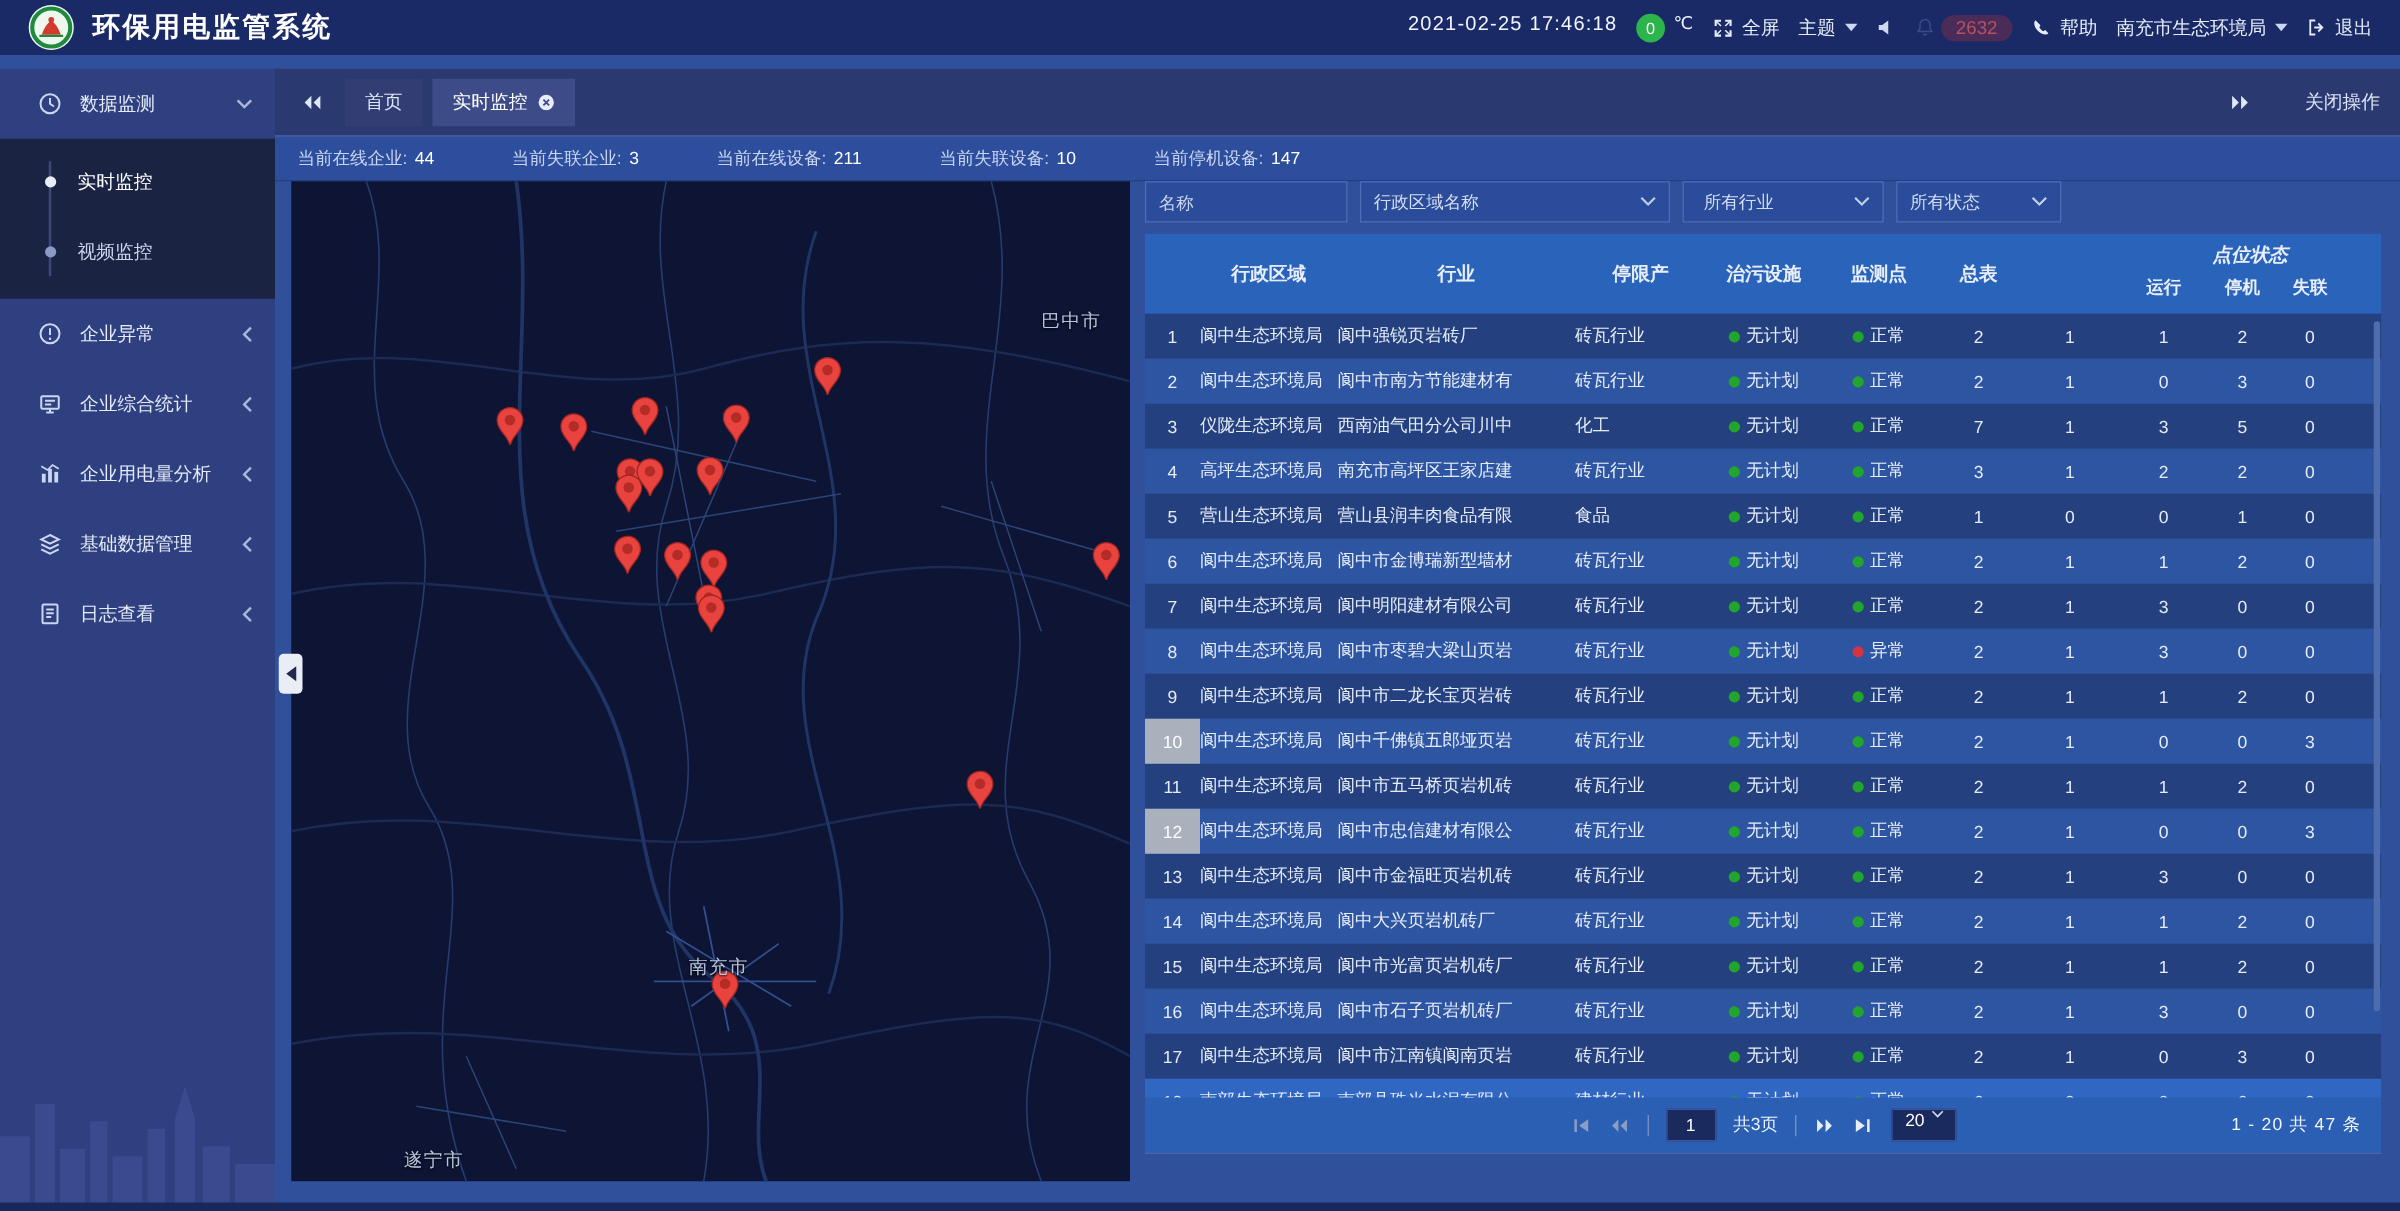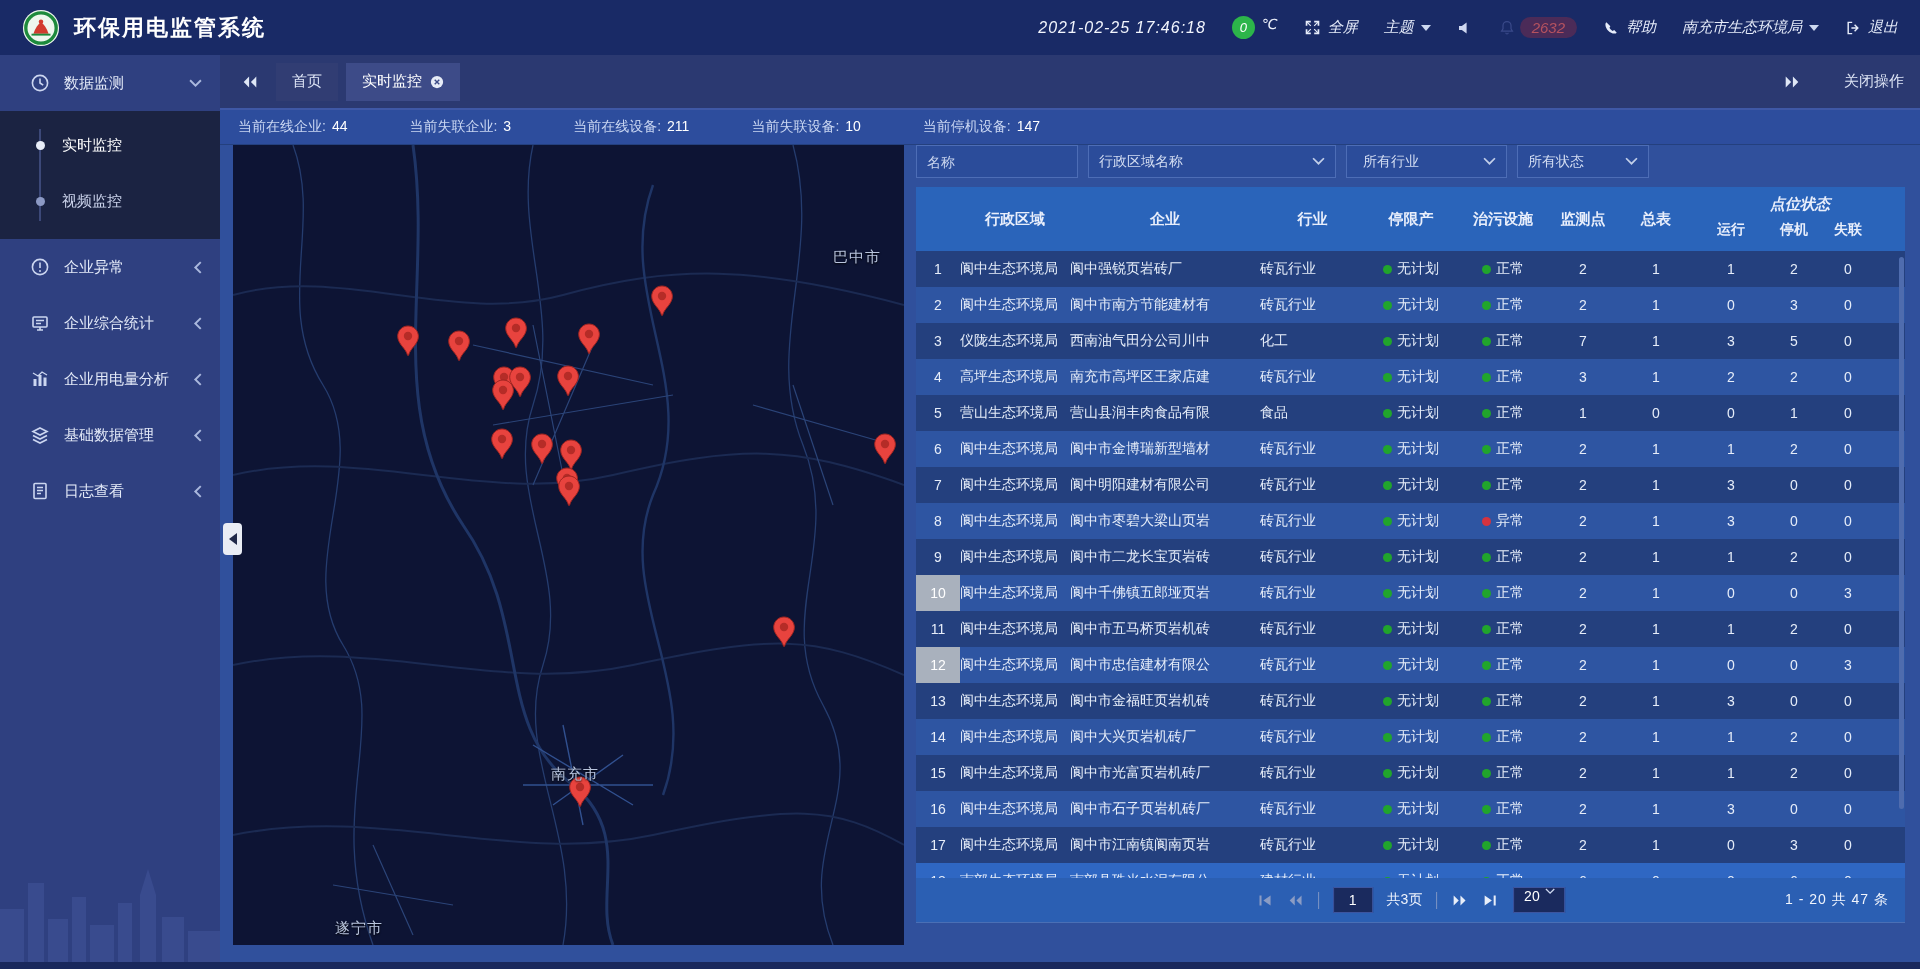--- a/index.html
+++ b/index.html
@@ -1,26 +1,26 @@
 <!DOCTYPE html>
 <html><head>
 <meta charset="utf-8">
 <style>
   * { margin:0; padding:0; box-sizing:border-box; }
   html,body { background:#0b123a; }
   body { font-family:"Liberation Sans","DejaVu Sans",sans-serif; }
   .page { position:relative; width:1920px; height:969px; overflow:hidden; background:#30509c; }
 
   
-  .topbar { position:absolute; left:0; top:0; width:1920px; height:55px; background:#192a66;
+  .topbar { position:absolute; left:0; top:0; width:1920px; height:44px; background:#192a66;
             display:flex; align-items:center; padding:0 22px; z-index:30; }
   .brand { display:flex; align-items:center; gap:14px; }
   .logo { width:38px; height:38px; }
   .app-title { color:#fff; font-size:22px; font-weight:bold; letter-spacing:2px; }
-  .top-right { margin-left:auto; display:flex; align-items:center; gap:26px; color:#e6ecfa; font-size:15px;font-style:italic; }
+  .top-right { margin-left:auto; display:flex; gap:15px; color:#e6ecfa; font-size:15px; }
   .top-item { display:flex; align-items:center; gap:7px; cursor:default; white-space:nowrap; }
   .datetime { font-size:16px; color:#f2f5fd; letter-spacing:1px; }
   .temp-circle { width:23px; height:23px; border-radius:50%; background:#2cb54a; color:#fff;
                  display:flex; align-items:center; justify-content:center; font-size:13px; }
   .temp-unit { color:#eef2fb; font-size:14px; position:relative; top:-4px; }
   .caret-down { width:0; height:0; border-left:5px solid transparent; border-right:5px solid transparent;
                 border-top:6px solid #cdd8f0; display:inline-block; }
   .badge-pill { background:#4b2b58; border-radius:11px; padding:2px 12px; color:#b5525f; font-size:15px; margin-left:-2px; }
   .icon { display:inline-flex; align-items:center; justify-content:center; line-height:0; }
   .icon svg { display:block; }
@@ -451,21 +451,21 @@
           <span class="pin" style="left: 551px; top: 502px;"><svg width="24" height="32" viewBox="0 0 24 32">
               <path d="M12 1C6.2 1 1.7 5.6 1.7 11.3c0 7.7 8.5 12.5 9.8 18.8.1.6 1 .6 1.1 0 1.3-6.3 9.8-11.1 9.8-18.8C22.3 5.6 17.8 1 12 1z" fill="#e8433e" stroke="#9e2521" stroke-width="1"></path>
               <circle cx="12" cy="11" r="4.2" fill="#b52c27"></circle>
             </svg></span>
           <span class="pin" style="left: 347px; top: 662px;"><svg width="24" height="32" viewBox="0 0 24 32">
               <path d="M12 1C6.2 1 1.7 5.6 1.7 11.3c0 7.7 8.5 12.5 9.8 18.8.1.6 1 .6 1.1 0 1.3-6.3 9.8-11.1 9.8-18.8C22.3 5.6 17.8 1 12 1z" fill="#e8433e" stroke="#9e2521" stroke-width="1"></path>
               <circle cx="12" cy="11" r="4.2" fill="#b52c27"></circle>
             </svg></span>
           <span class="map-label" style="left: 624px; top: 112px;">巴中市</span>
           <span class="map-label" style="left: 342px; top: 629px;">南充市</span>
-          <span class="map-label" style="left: 126px; top: 783px;">遂宁市</span>
+          <span class="map-label" style="left: 114px; top: 783px;">遂宁市</span>
         </div>
 
       <div class="panel">
 
         <div class="filters">
           <div class="f-box f-input">
             <input type="text" placeholder="名称" style="">
           </div>
           <div class="f-box f-select f-region">
             <span>行政区域名称</span>
@@ -490,21 +490,20 @@
                   <path d="M1 1l5 5 5-5"></path>
                 </svg>
             </span>
           </div>
         </div>
 
         <div class="table-area">
           <div class="tgrid thead">
             <div class="th"></div>
             <div class="th">行政区域</div>
-            <div class="th">企业</div>
             <div class="th">行业</div>
             <div class="th">停限产</div>
             <div class="th">治污设施</div>
             <div class="th">监测点</div>
             <div class="th">总表</div>
             <div class="group-th">点位状态</div>
             <div class="sub-th" style="grid-column:9">运行</div>
             <div class="sub-th" style="grid-column:10">停机</div>
             <div class="sub-th" style="grid-column:11">失联</div>
           </div>

